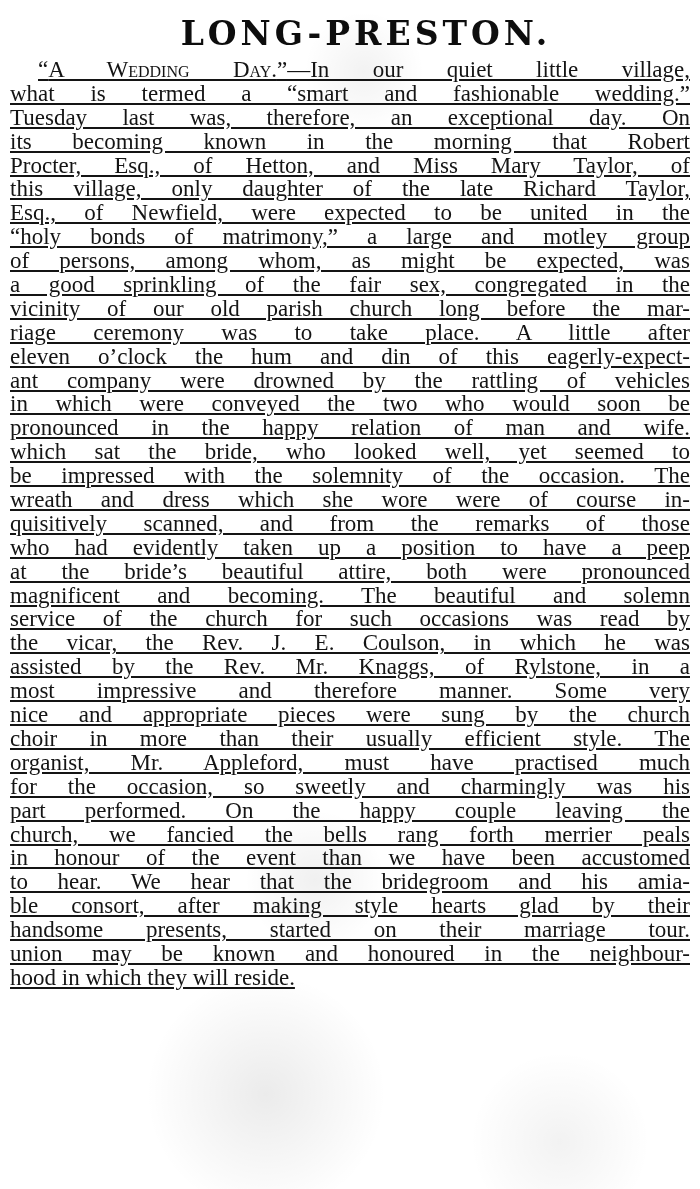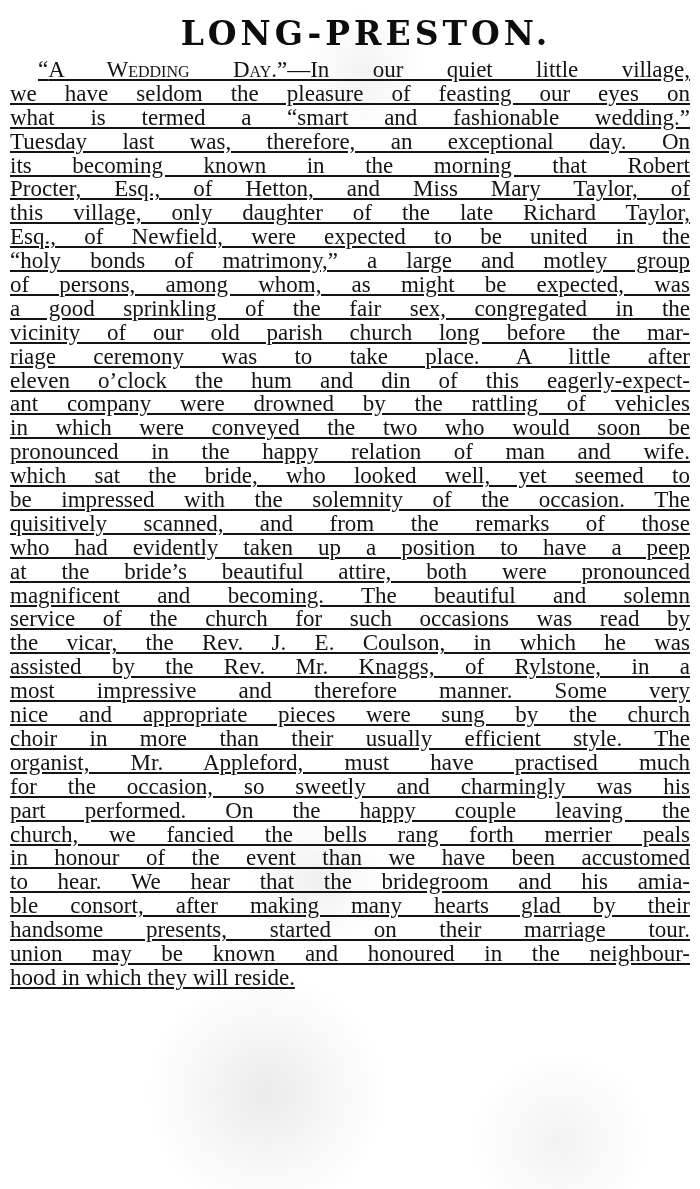--- a/index.html
+++ b/index.html
@@ -73,53 +73,53 @@
   </style>
 </head>
 <body>
 
 <div class="page">
 
   <div class="headline">LONG-PRESTON.</div>
 
   <div class="article">
     <span class="line first"><span>“</span><span class="smallcaps">A Wedding Day.</span><span>”—In our quiet little village,</span></span>
-    <span class="line">we have seldom the pleasure of feasting our eyes on</span>
     <span class="line">what is termed a “smart and fashionable wedding.”</span>
     <span class="line">Tuesday last was, therefore, an exceptional day. On</span>
     <span class="line">its becoming known in the morning that Robert</span>
     <span class="line">Procter, Esq., of Hetton, and Miss Mary Taylor, of</span>
     <span class="line">this village, only daughter of the late Richard Taylor,</span>
     <span class="line">Esq., of Newfield, were expected to be united in the</span>
     <span class="line">“holy bonds of matrimony,” a large and motley group</span>
     <span class="line">of persons, among whom, as might be expected, was</span>
     <span class="line">a good sprinkling of the fair sex, congregated in the</span>
     <span class="line">vicinity of our old parish church long before the mar-</span>
     <span class="line">riage ceremony was to take place. A little after</span>
     <span class="line">eleven o’clock the hum and din of this eagerly-expect-</span>
     <span class="line">ant company were drowned by the rattling of vehicles</span>
     <span class="line">in which were conveyed the two who would soon be</span>
     <span class="line">pronounced in the happy relation of man and wife.</span>
     <span class="line">which sat the bride, who looked well, yet seemed to</span>
     <span class="line">be impressed with the solemnity of the occasion. The</span>
+    <span class="line">wreath and dress which she wore were of course in-</span>
     <span class="line">quisitively scanned, and from the remarks of those</span>
     <span class="line">who had evidently taken up a position to have a peep</span>
     <span class="line">at the bride’s beautiful attire, both were pronounced</span>
     <span class="line">magnificent and becoming. The beautiful and solemn</span>
     <span class="line">service of the church for such occasions was read by</span>
     <span class="line">the vicar, the Rev. J. E. Coulson, in which he was</span>
     <span class="line">assisted by the Rev. Mr. Knaggs, of Rylstone, in a</span>
     <span class="line">most impressive and therefore manner. Some very</span>
     <span class="line">nice and appropriate pieces were sung by the church</span>
     <span class="line">choir in more than their usually efficient style. The</span>
     <span class="line">organist, Mr. Appleford, must have practised much</span>
     <span class="line">for the occasion, so sweetly and charmingly was his</span>
     <span class="line">part performed. On the happy couple leaving the</span>
     <span class="line">church, we fancied the bells rang forth merrier peals</span>
     <span class="line">in honour of the event than we have been accustomed</span>
     <span class="line">to hear. We hear that the bridegroom and his amia-</span>
-    <span class="line">ble consort, after making many hearts glad by their</span>
+    <span class="line">ble consort, after making style hearts glad by their</span>
     <span class="line">handsome presents, started on their marriage tour.</span>
     <span class="line">union may be known and honoured in the neighbour-</span>
     <span class="line last">hood in which they will reside.</span>
   </div>
 
 </div>
 
 </body></html>

